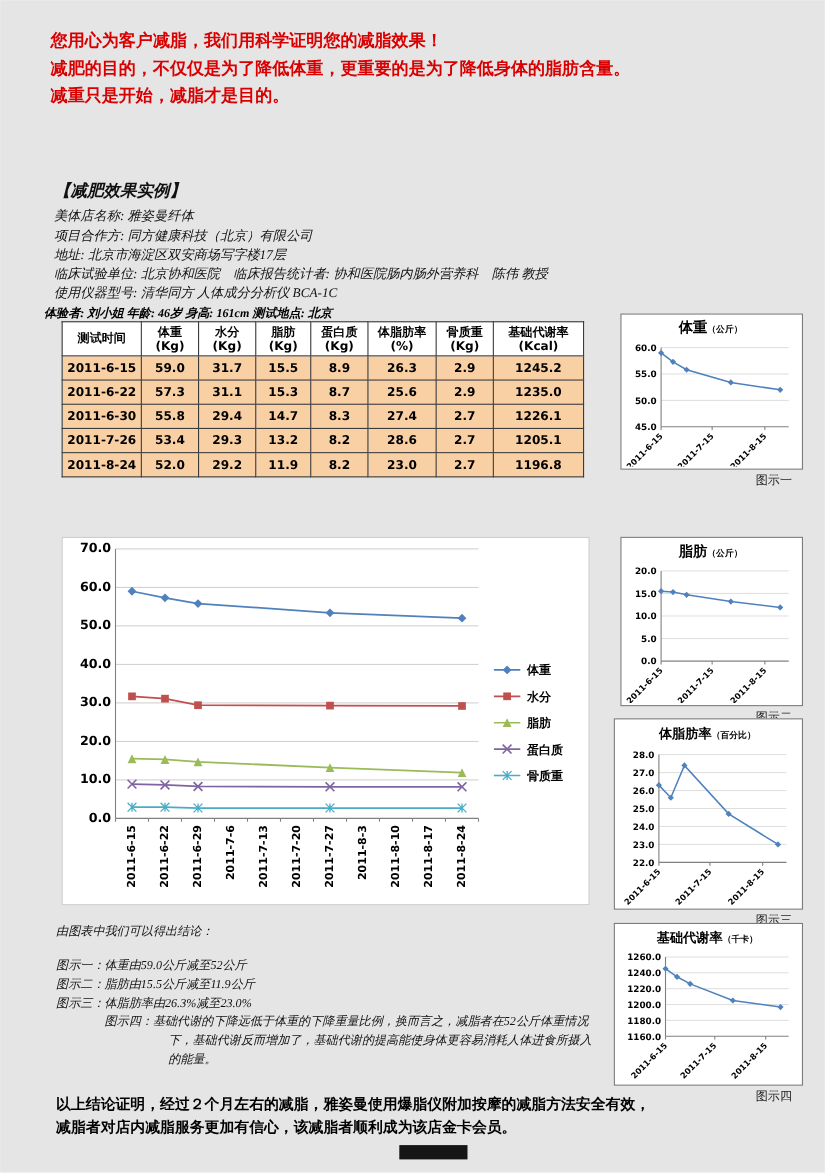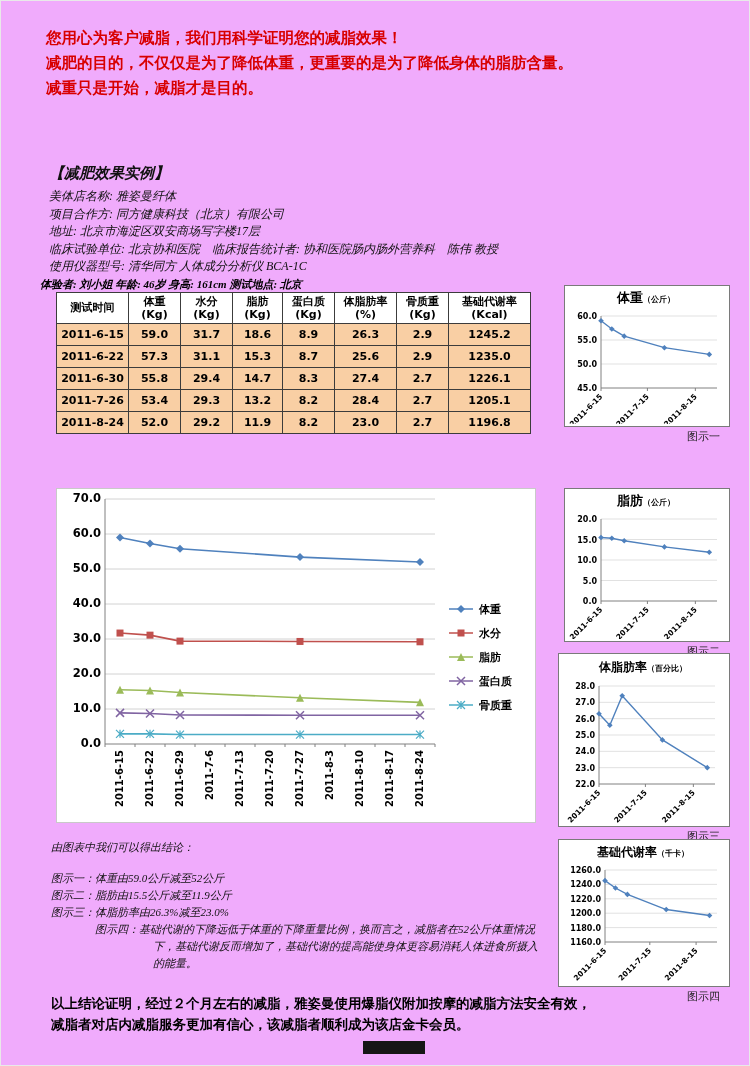--- a/index.html
+++ b/index.html
@@ -1,16 +1,16 @@
 <!DOCTYPE html>
 <html><head>
 <meta charset="utf-8">
 <style>
   html,body{margin:0;padding:0;background:#fff;}
-  .page{position:relative;width:750px;height:1066px;background:#f0abfc;overflow:hidden;
+  .page{position:relative;width:750px;height:1066px;background:#e5e5e5;overflow:hidden;
         font-family:"Liberation Serif",serif;border:1px solid #e9e9e9;box-sizing:border-box;}
   .intro{position:absolute;left:45px;top:24px;color:#d80000;font-size:15.5px;font-weight:600;line-height:25px;}
   .case{position:absolute;left:48px;top:163px;font-style:italic;color:#111;}
   .case-title{font-size:15px;font-weight:bold;margin-bottom:5px;}
   .info-line{font-size:12px;line-height:17.5px;white-space:pre-wrap;}
   .subject{position:absolute;left:39px;top:276px;font-size:11px;font-weight:bold;font-style:italic;}
   .data-table{position:absolute;left:55px;top:291px;border-collapse:collapse;font-family:"DejaVu Sans",sans-serif;}
   .data-table th,.data-table td{border:1px solid #3c3c3c;text-align:center;font-size:11px;font-weight:bold;padding:0 2px;}
   .data-table th{height:30px;background:#ffffff;line-height:1.2;}
   .data-table td{height:21px;background:#f9cfa4;}
@@ -75,21 +75,21 @@
           <th>体脂肪率<br>(%)</th>
           <th>骨质重<br>(Kg)</th>
           <th>基础代谢率<br>(Kcal)</th>
         </tr>
       </thead>
     <tbody id="body-rows">
         <tr>
           <td>2011-6-15</td>
           <td>59.0</td>
           <td>31.7</td>
-          <td>18.6</td>
+          <td>15.5</td>
           <td>8.9</td>
           <td>26.3</td>
           <td>2.9</td>
           <td>1245.2</td>
         </tr>
         <tr>
           <td>2011-6-22</td>
           <td>57.3</td>
           <td>31.1</td>
           <td>15.3</td>
@@ -107,21 +107,21 @@
           <td>27.4</td>
           <td>2.7</td>
           <td>1226.1</td>
         </tr>
         <tr>
           <td>2011-7-26</td>
           <td>53.4</td>
           <td>29.3</td>
           <td>13.2</td>
           <td>8.2</td>
-          <td>28.4</td>
+          <td>28.6</td>
           <td>2.7</td>
           <td>1205.1</td>
         </tr>
         <tr>
           <td>2011-8-24</td>
           <td>52.0</td>
           <td>29.2</td>
           <td>11.9</td>
           <td>8.2</td>
           <td>23.0</td>

